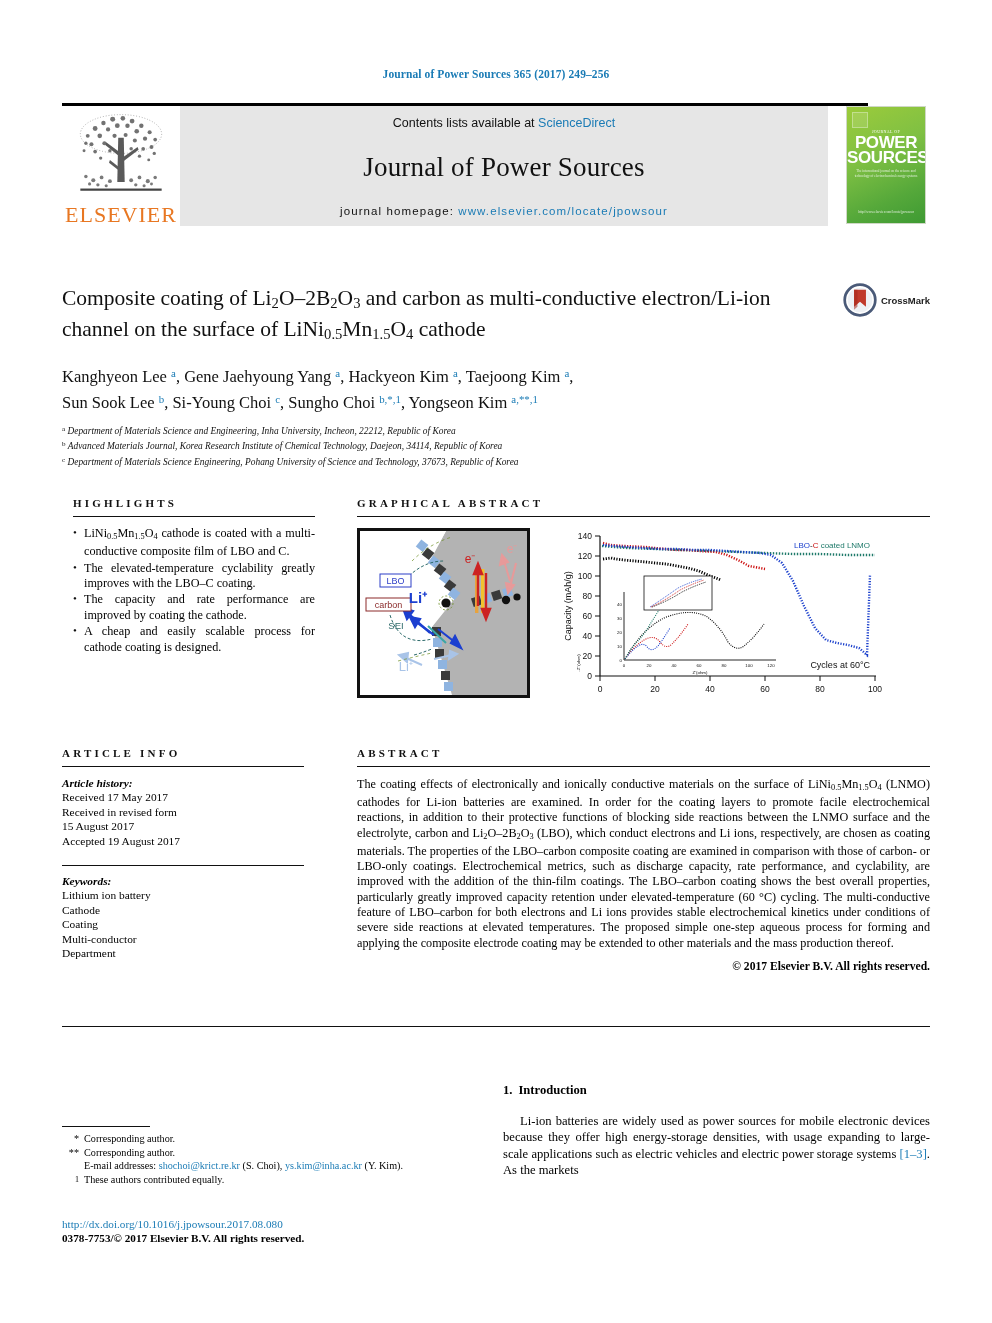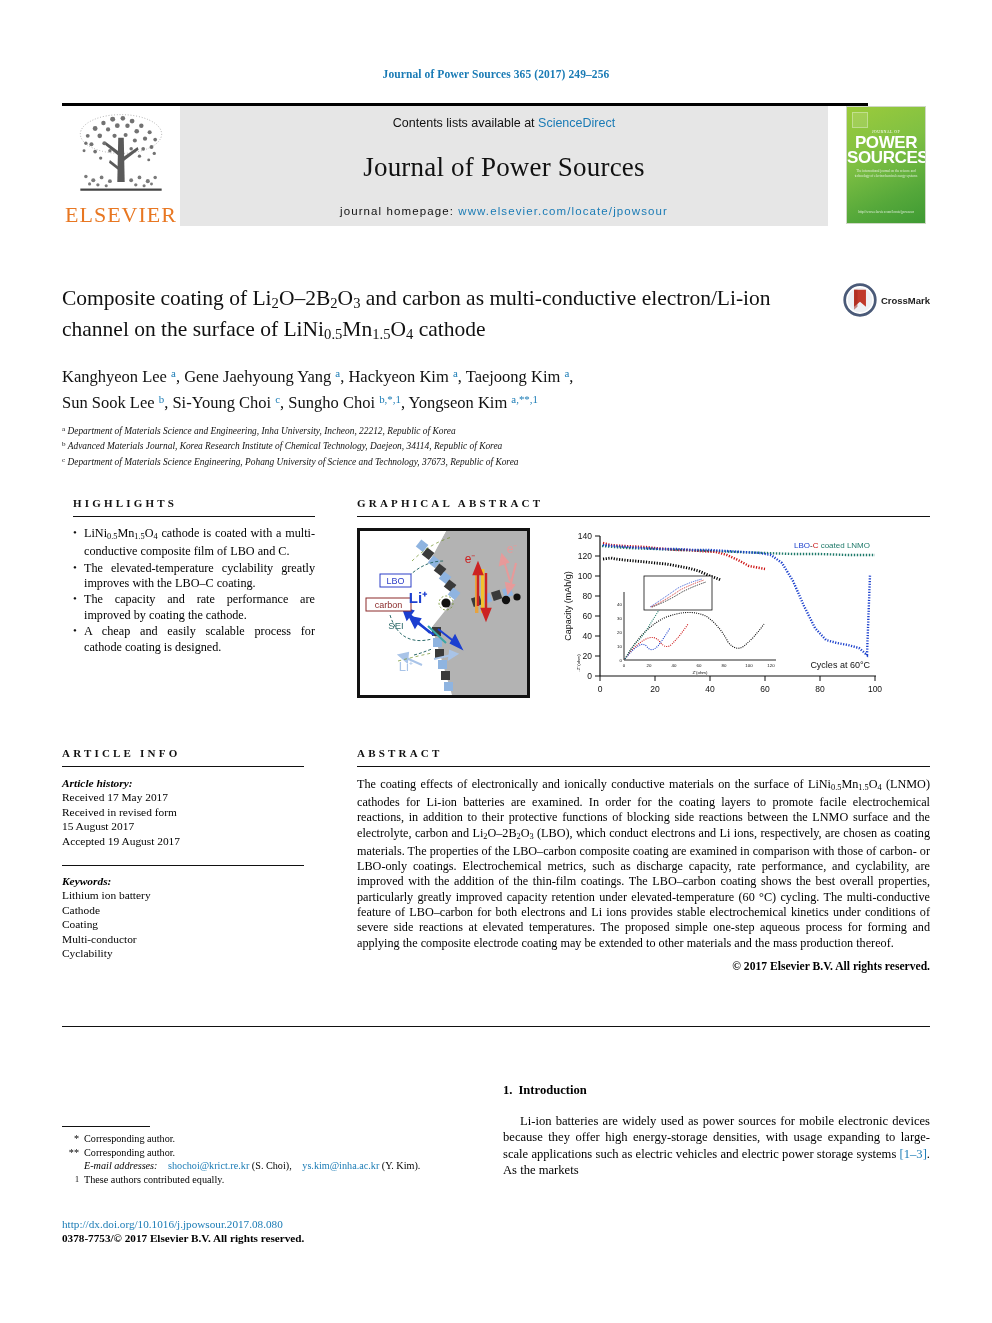--- a/index.html
+++ b/index.html
@@ -155,22 +155,22 @@
   }
   .ref-link { color:#1a7bb5; }
 
   
   .footnotes { position:absolute; left:62px; top:1126px; width:400px; }
   .fn-rule { width:88px; border:0; border-top:1.1px solid #111; margin:0 0 5px 0; }
   .fn-row { font-size:10.2px; line-height:13.6px; display:flex; }
   .fn-mark { width:22px; flex:0 0 22px; text-align:right; padding-right:5px; }
   .fn-mark.sup { font-size:8px; vertical-align:super; }
   .fn-txt { flex:1 1 auto; }
-  .fn-em { font-style:italic; }
-  .mail { color:#1a7bb5;margin-left:8px; }
+  .fn-em { }
+  .mail { color:#1a7bb5; }
 
   .doi-block { position:absolute; left:62px; top:1218px; width:460px; }
   .doi-link { color:#1a7bb5; font-size:11.2px; }
   .issn { font-size:11.2px; font-weight:bold; margin-top:2px; }
 
   
   .cx { font-family:"Liberation Sans", sans-serif; }
 </style>
 </head>
 <body>
@@ -520,21 +520,21 @@
       <div>15 August 2017</div>
       <div>Accepted 19 August 2017</div>
     </div>
     <hr class="info-sep">
     <div class="info-body" style="margin-top:0">
       <div class="info-lbl">Keywords:</div>
       <div>Lithium ion battery</div>
       <div>Cathode</div>
       <div>Coating</div>
       <div>Multi-conductor</div>
-      <div>Cyclability</div>
+      <div>Department</div>
     </div>
   </div>
 
   <div class="col-right" id="abstract-section">
     <div class="sec-head">ABSTRACT</div>
     <hr class="hr-thin">
     <div class="abs-body"><span>The coating effects of electronically and ionically conductive materials on the surface of LiNi</span><sub>0.5</sub><span>Mn</span><sub>1.5</sub><span>O</span><sub>4</sub><span> (LNMO) cathodes for Li-ion batteries are examined. In order for the coating layers to promote facile electrochemical reactions, in addition to their protective functions of blocking side reactions between the LNMO surface and the electrolyte, carbon and Li</span><sub>2</sub><span>O–2B</span><sub>2</sub><span>O</span><sub>3</sub><span> (LBO), which conduct electrons and Li ions, respectively, are chosen as coating materials. The properties of the LBO–carbon composite coating are examined in comparison with those of carbon- or LBO-only coatings. Electrochemical metrics, such as discharge capacity, rate performance, and cyclability, are improved with the addition of the thin-film coatings. The LBO–carbon coating shows the best overall properties, particularly greatly improved capacity retention under elevated-temperature (60 °C) cycling. The multi-conductive feature of LBO–carbon for both electrons and Li ions provides stable electrochemical kinetics under conditions of severe side reactions at elevated temperatures. The proposed simple one-step aqueous process for forming and applying the composite electrode coating may be extended to other materials and the mass production thereof.</span></div>
     <div class="abs-copy">© 2017 Elsevier B.V. All rights reserved.</div>
   </div>
 

